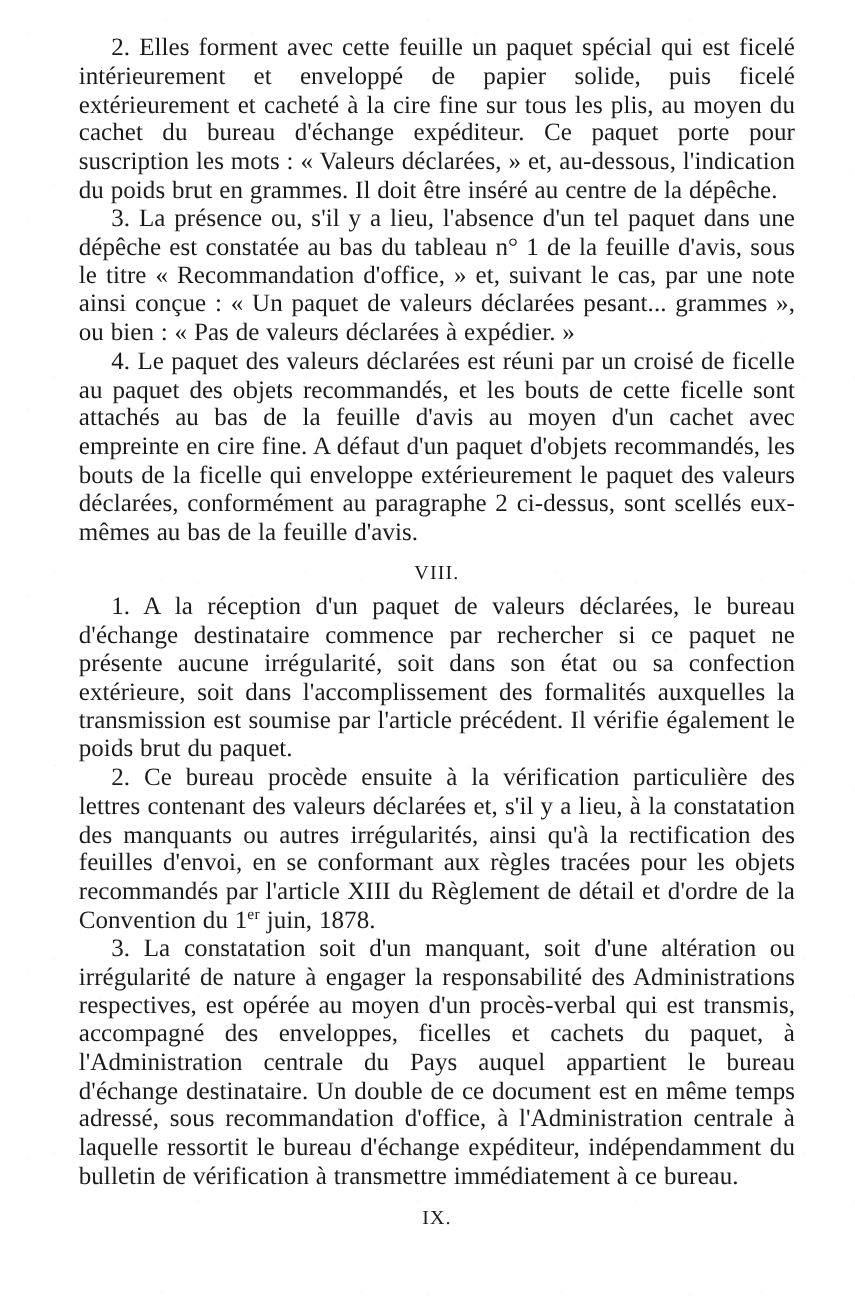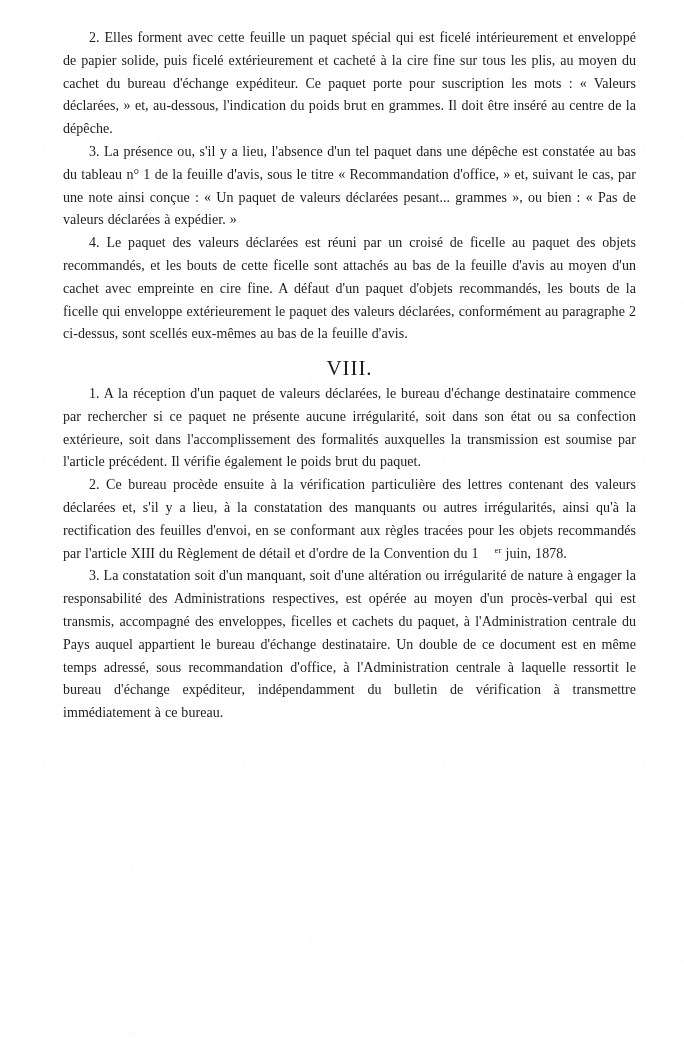--- a/index.html
+++ b/index.html
@@ -38,46 +38,45 @@
     left: 63px;
     top: 27px;
     width: 573px;
   }
 
   p.para {
     margin: 0;
     text-indent: 26px;
     text-align: justify;
     text-justify: inter-word;
-    font-size: 14px;
+    font-size: 20px;
     line-height: 22.8px;
     letter-spacing: 0.05px;
     word-spacing: 0.4px;
     -webkit-font-smoothing: none;
   }
 
   p.para + p.para { margin-top: 0px; }
 
   h2.section {
     margin: 11px 0 3px 0;
     text-align: center;
-    font-size: 21px;
+    font-size: 16px;
     line-height: 22.8px;
     font-weight: normal;
     letter-spacing: 0.9px;
   }
 
   .ital { }
 
   sup.ord {
     font-size: 0.62em;
     vertical-align: 0.52em;
     line-height: 0;
     letter-spacing: 0.2px;
-    margin-left: 16px;
   }
 </style>
 </head>
 <body>
 
 <div class="page"></div>
 
 <div class="textblock">
 
   <p class="para">2. Elles forment avec cette feuille un paquet spécial qui est ficelé intérieurement et enveloppé de papier solide, puis ficelé extérieurement et cacheté à la cire fine sur tous les plis, au moyen du cachet du bureau d'échange expéditeur. Ce paquet porte pour suscription les mots : « Valeurs déclarées, » et, au-dessous, l'indication du poids brut en grammes. Il doit être inséré au centre de la dépêche.</p>
@@ -87,15 +86,16 @@
   <p class="para">4. Le paquet des valeurs déclarées est réuni par un croisé de ficelle au paquet des objets recommandés, et les bouts de cette ficelle sont attachés au bas de la feuille d'avis au moyen d'un cachet avec empreinte en cire fine. A défaut d'un paquet d'objets recommandés, les bouts de la ficelle qui enveloppe extérieurement le paquet des valeurs déclarées, conformément au paragraphe 2 ci-dessus, sont scellés eux-mêmes au bas de la feuille d'avis.</p>
 
   <h2 class="section">VIII.</h2>
 
   <p class="para">1. A la réception d'un paquet de valeurs déclarées, le bureau d'échange destinataire commence par rechercher si ce paquet ne présente aucune irrégularité, soit dans son état ou sa confection extérieure, soit dans l'accomplissement des formalités auxquelles la transmission est soumise par l'article précédent. Il vérifie également le poids brut du paquet.</p>
 
   <p class="para"><span>2. Ce bureau procède ensuite à la vérification particulière des lettres contenant des valeurs déclarées et, s'il y a lieu, à la constatation des manquants ou autres irrégularités, ainsi qu'à la rectification des feuilles d'envoi, en se conformant aux règles tracées pour les objets recommandés par l'article XIII du Règlement de détail et d'ordre de la Convention du 1</span><sup class="ord">er</sup><span> juin, 1878.</span></p>
 
   <p class="para"><span>3. La constatation soit d'un manquant, soit d'une altération ou irrégularité de nature à engager la responsabilité des Administrations respectives, est opérée au moyen d'un procès-verbal qui est transmis, accompagné des enveloppes, ficelles et cachets du paquet, à l'Administration centrale du Pays auquel appartient le bureau d'échange destinataire. Un double de ce document est en même temps adressé, </span><span class="ital">sous recommandation d'office</span><span>, à l'Administration centrale à laquelle ressortit le bureau d'échange expéditeur, indépendamment du bulletin de vérification à transmettre immédiatement à ce bureau.</span></p>
 
+  <h2 class="section">IX.</h2>
 
 
 </div>
 
 </body></html>

